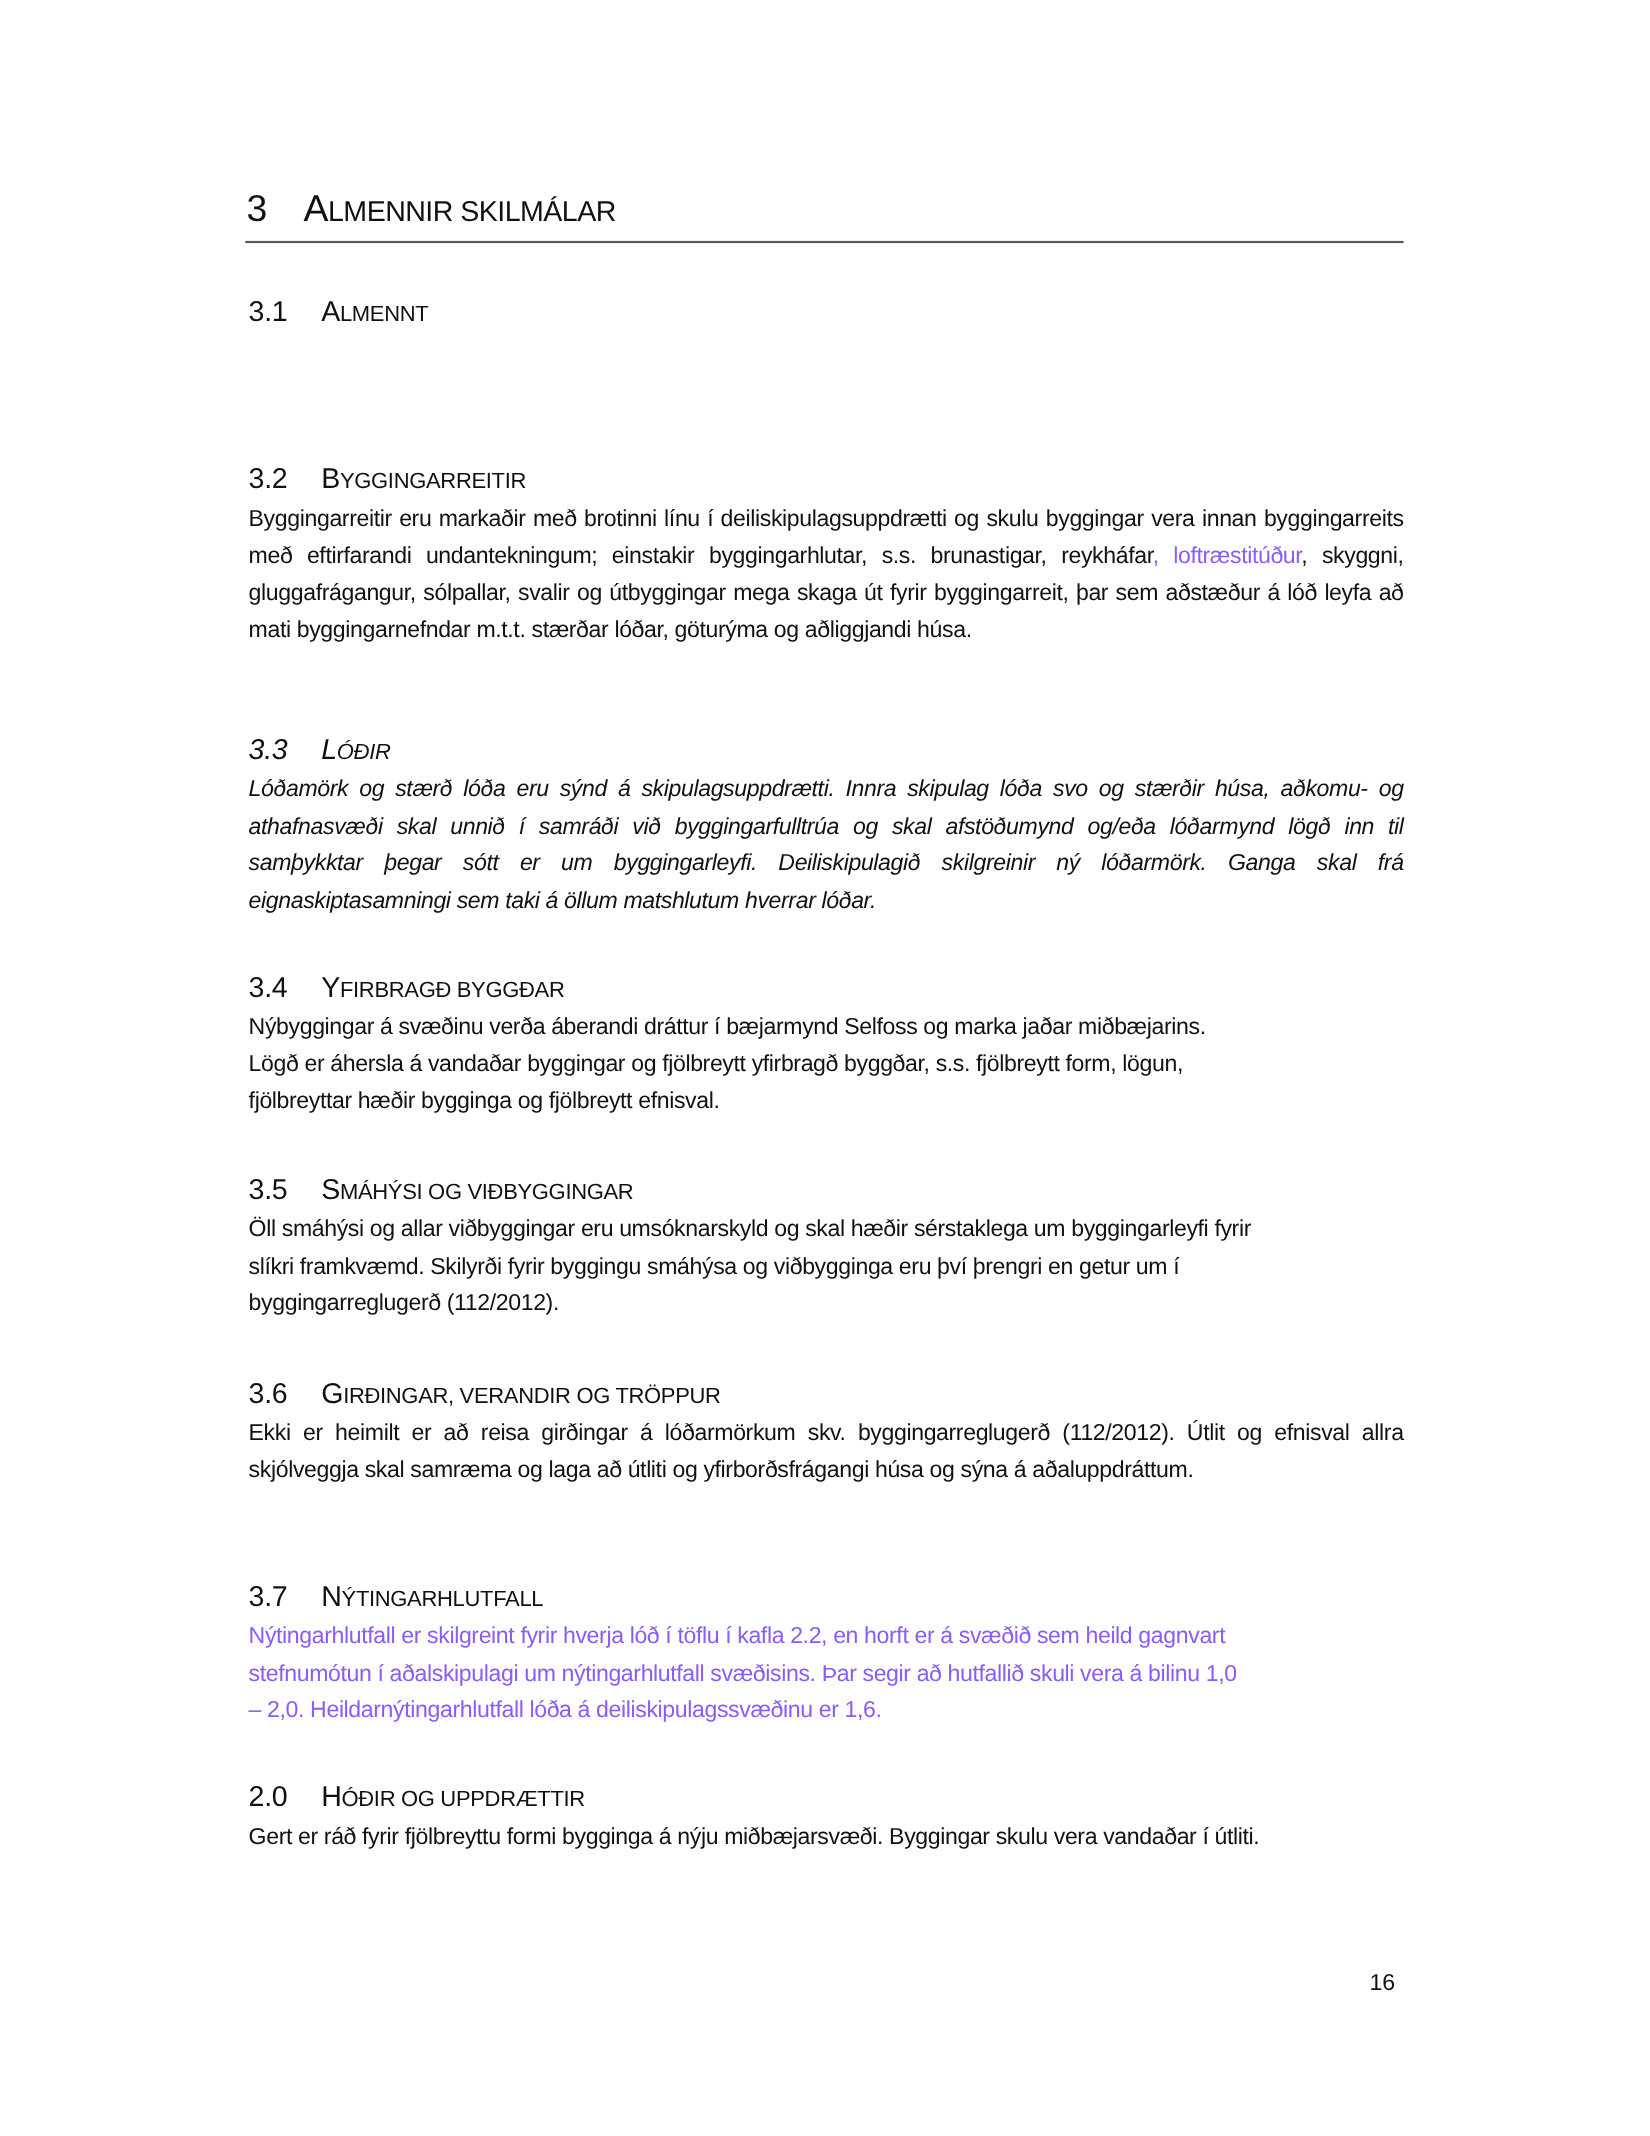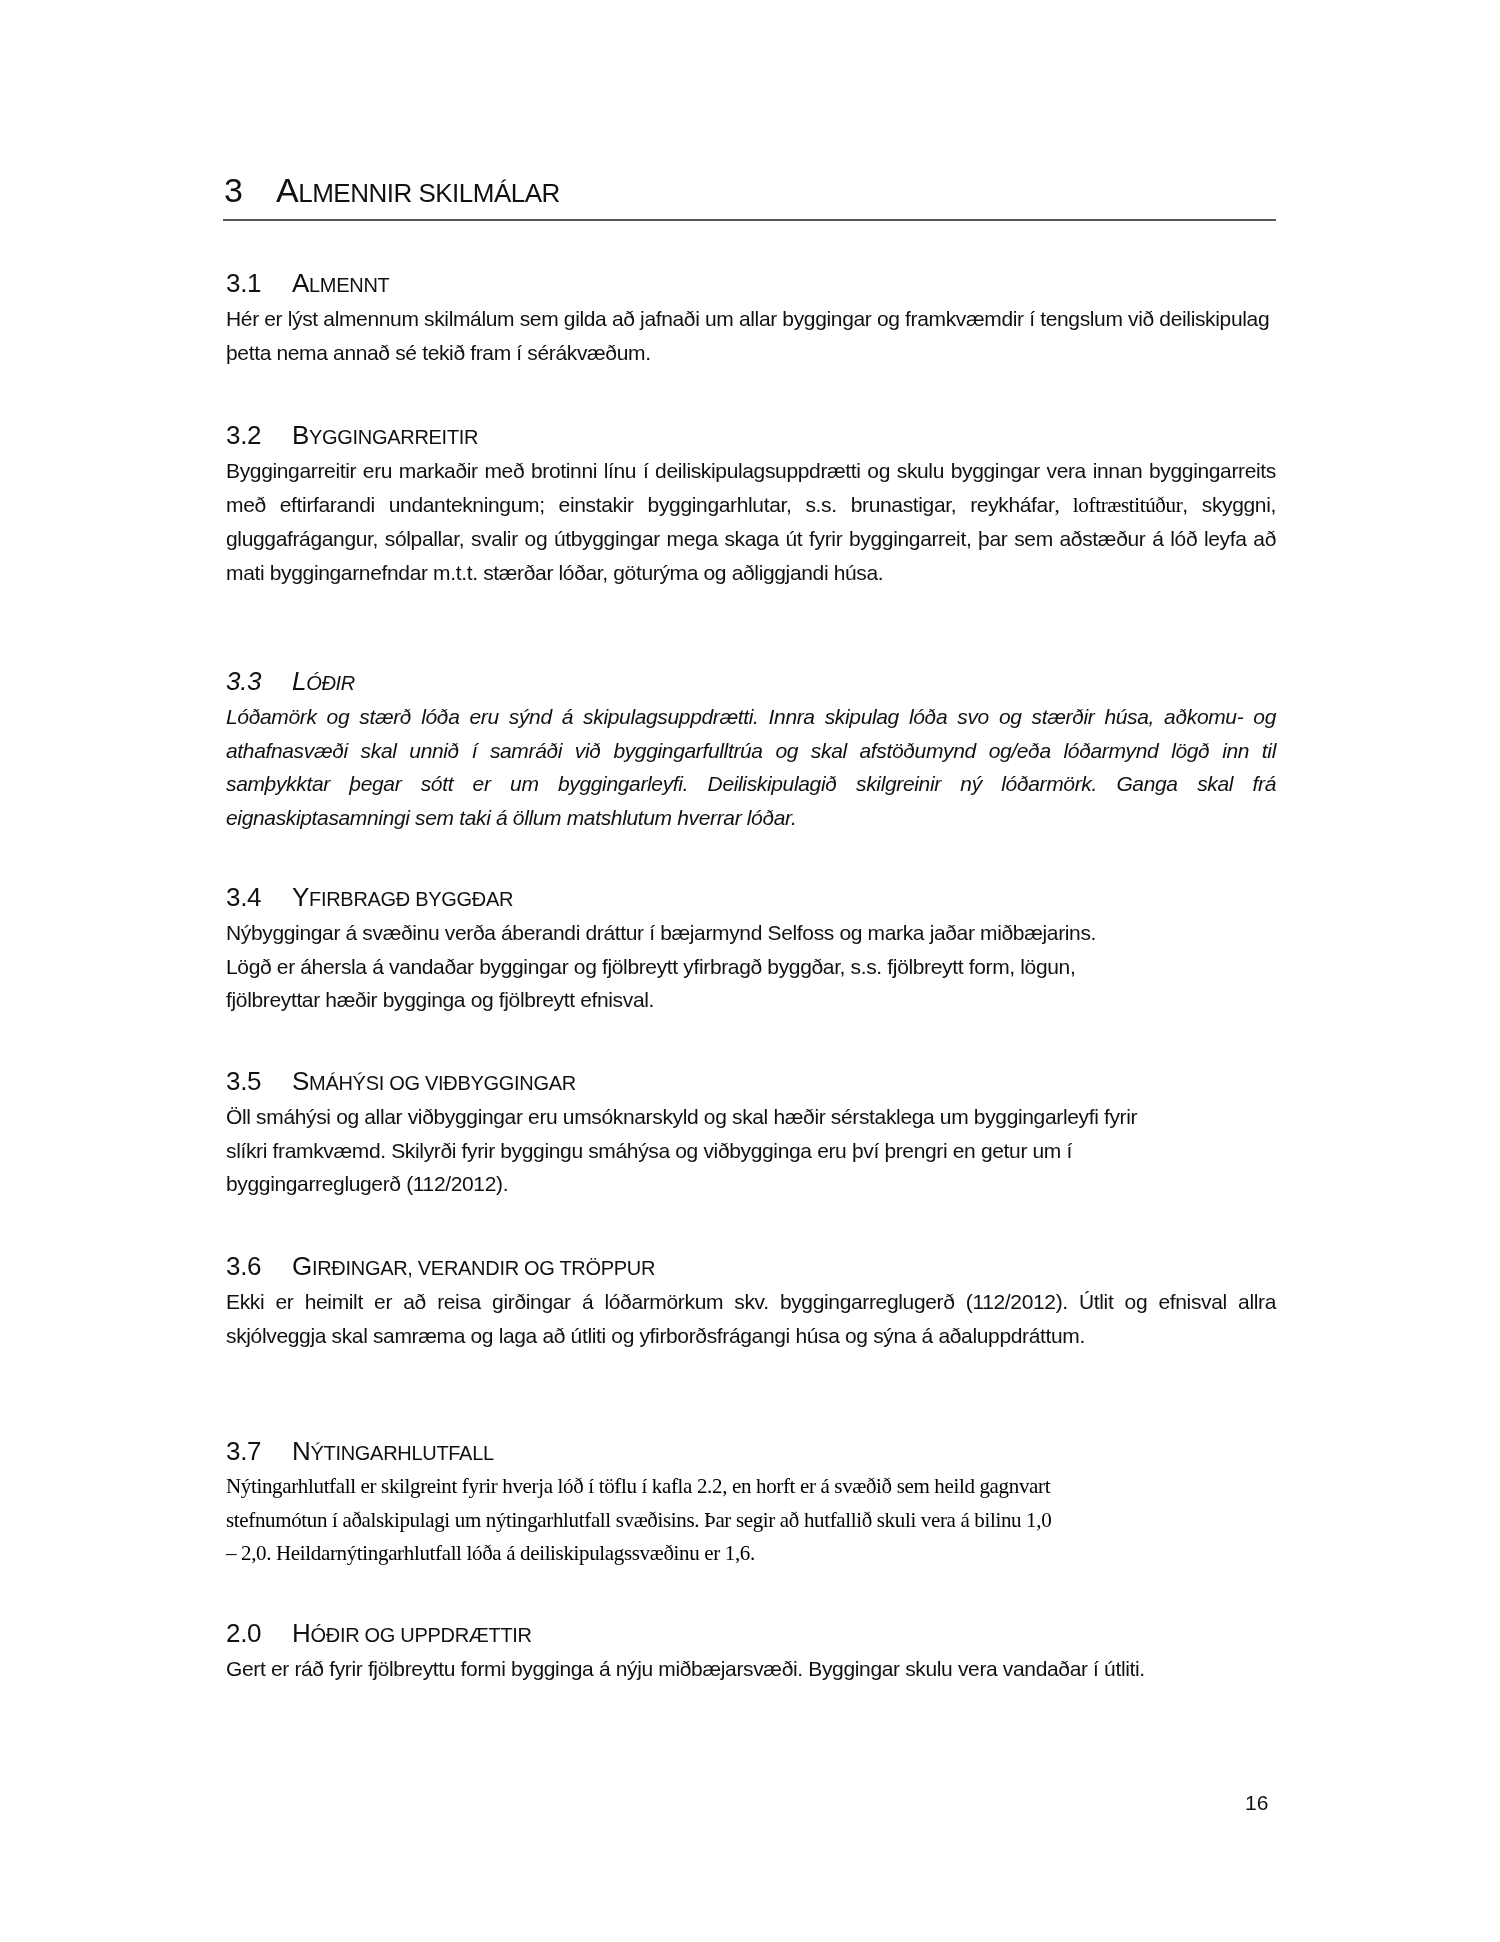--- a/index.html
+++ b/index.html
@@ -12,40 +12,39 @@
   .sc-big { font-size: 34px; }
   .sc-small { font-size: 26px; }
   .rule { position: absolute; left: 223px; top: 219px; width: 1053px; height: 2px; background: #595959; }
   .section { position: absolute; left: 226px; width: 1050px; }
   .sec-title { font-size: 26px; margin: 0; line-height: 34px; font-weight: normal; letter-spacing: -0.3px; }
   .sec-title .num { display: inline-block; width: 66px; }
   .sec-title .b { font-size: 26px; }
   .sec-title .s { font-size: 20px; }
   .body { font-size: 21px; line-height: 33.5px; margin: 0; letter-spacing: -0.35px; }
   .just { text-align: justify; text-align-last: left; }
-  .red { color: #000000; font-family: Liberation Serif, serif; }
+  .red { color: #8b5cf6; }
   .page-num { position: absolute; left: 1245px; top: 1791px; font-size: 21px; }
 </style>
 </head>
 <body>
 
 <div class="page">
 
   <div class="chapter">
     <h1 class="chapter-title">
       <span class="num">3</span><span class="sc-big">A</span><span class="sc-small">LMENNIR SKILMÁLAR</span>
     </h1>
   </div>
   <div class="rule"></div>
 
   <div class="section" style="top:266px;">
     <h2 class="sec-title">
       <span class="num">3.1</span><span class="b">A</span><span class="s">LMENNT</span>
     </h2>
-    <p class="body">Hér er lýst almennum skilmálum sem gilda að jafnaði um allar byggingar og framkvæmdir í tengslum við deiliskipulag þetta nema annað sé tekið fram í sérákvæðum.</p>
   </div>
 
   <div class="section" style="top:418px;">
     <h2 class="sec-title">
       <span class="num">3.2</span><span class="b">B</span><span class="s">YGGINGARREITIR</span>
     </h2>
     <p class="body just"><span>Byggingarreitir eru markaðir með brotinni línu í deiliskipulagsuppdrætti og skulu byggingar vera innan byggingarreits með eftirfarandi undantekningum; einstakir byggingarhlutar, s.s. brunastigar, reykháfar</span><span class="red">, loftræstitúður</span><span>, skyggni, gluggafrágangur, sólpallar, svalir og útbyggingar mega skaga út fyrir byggingarreit, þar sem aðstæður á lóð leyfa að mati byggingarnefndar m.t.t. stærðar lóðar, göturýma og aðliggjandi húsa.</span></p>
   </div>
 
   <div class="section" style="top:664px;font-style:italic;">

